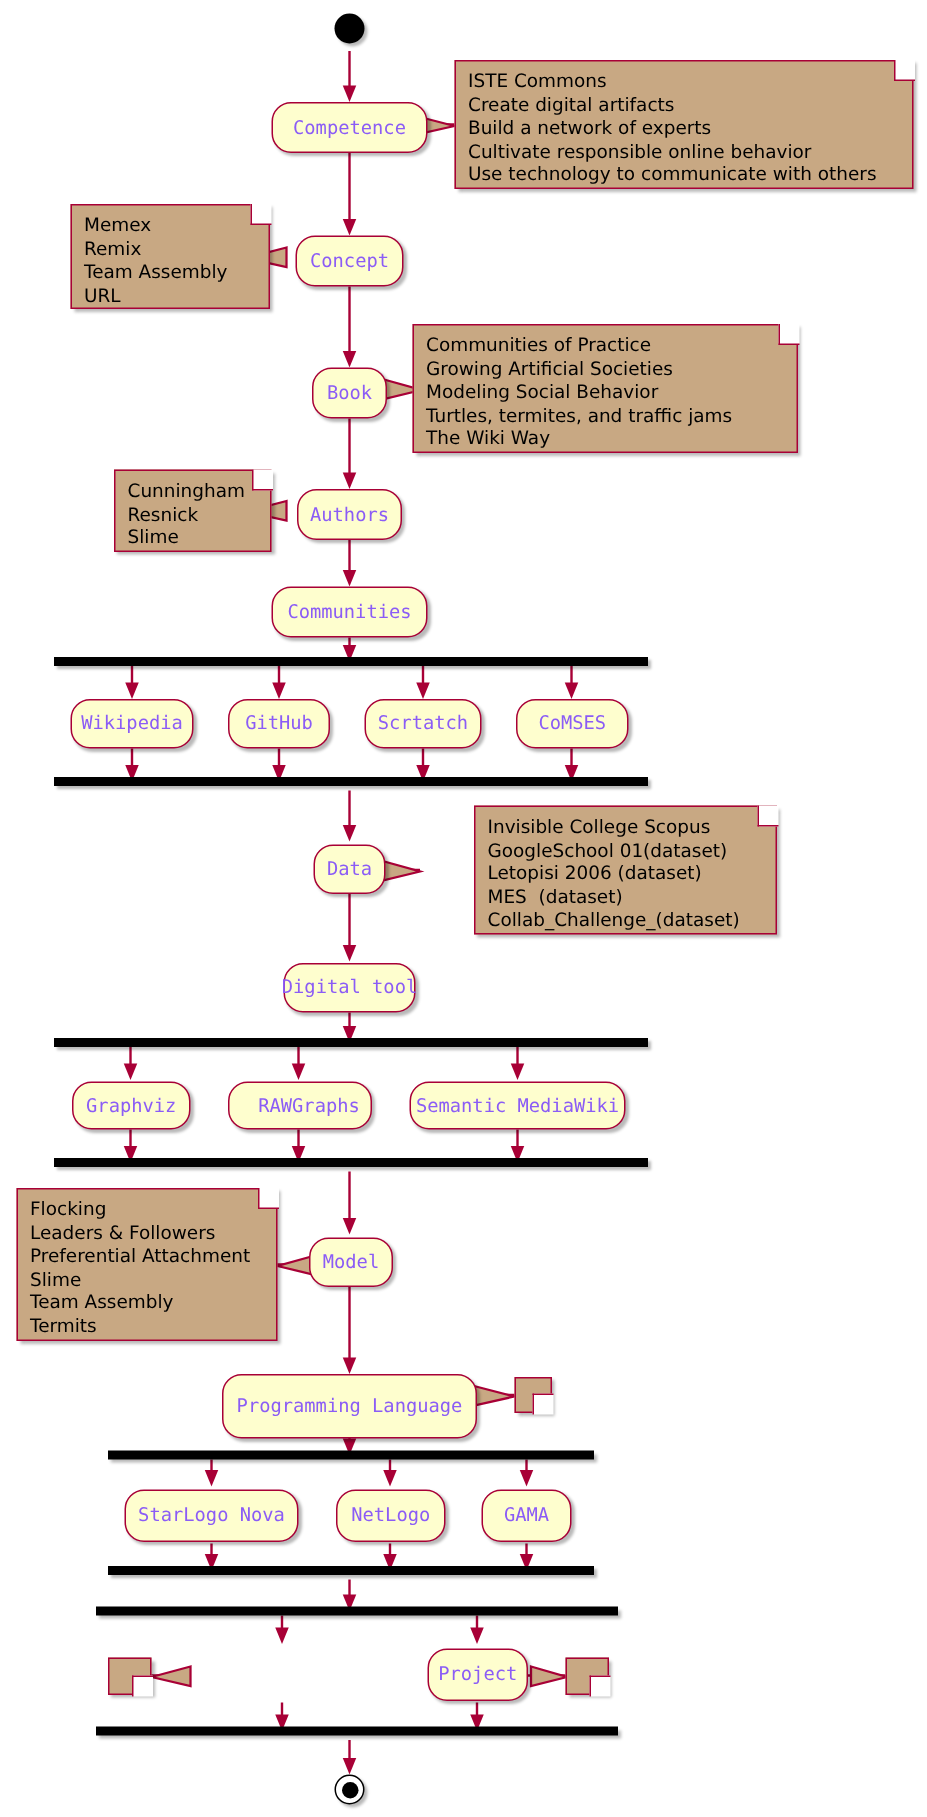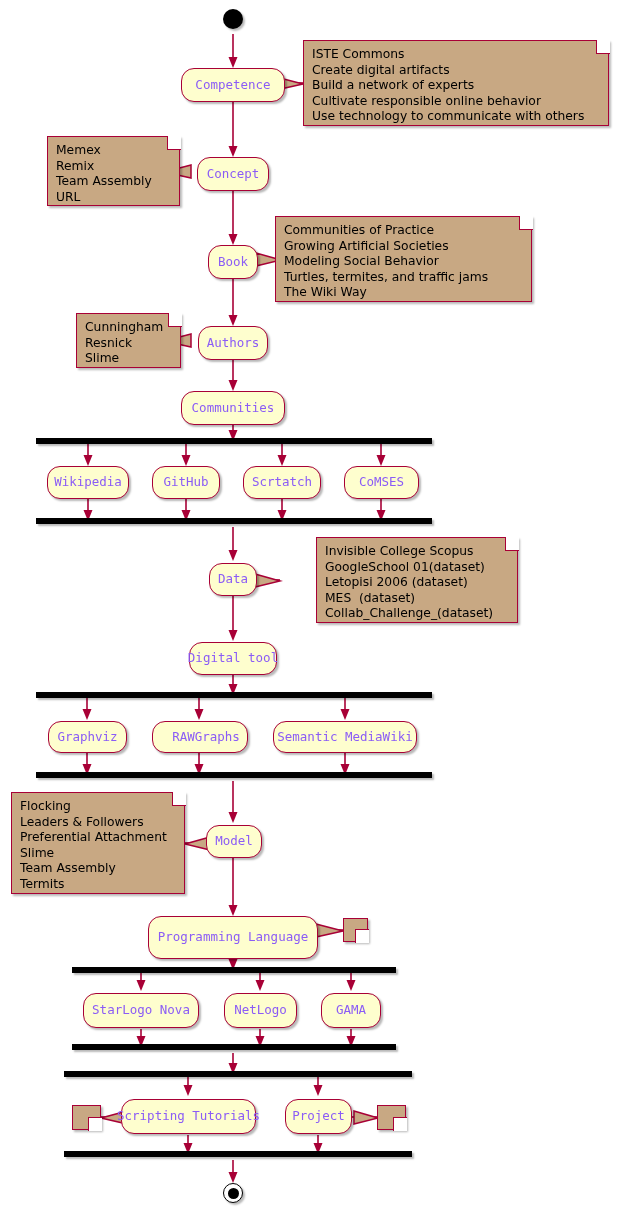--- a/index.html
+++ b/index.html
@@ -263,21 +263,20 @@
   <div class="node" style="left:206px;top:825px;width:56px;height:33px;">Model</div>
 
   <div class="node" style="left:148px;top:916px;width:170px;height:43px;">Programming Language</div>
 
   <div class="node" style="left:83px;top:993px;width:116px;height:35px;">StarLogo Nova</div>
 
   <div class="node" style="left:224px;top:993px;width:73px;height:35px;">NetLogo</div>
 
   <div class="node" style="left:321px;top:993px;width:60px;height:35px;">GAMA</div>
 
-  <div class="node" style="left:121px;top:1099px;width:135px;height:35px;">Scripting Tutorials</div>
 
   <div class="node" style="left:285px;top:1099px;width:67px;height:35px;">Project</div>
 
   <div class="note fold-tr" style="left:303px;top:40px;width:306px;height:86px;"><span class="note-line">ISTE Commons</span><span class="note-line">Create digital artifacts</span><span class="note-line">Build a network of experts</span><span class="note-line">Cultivate responsible online behavior</span><span class="note-line">Use technology to communicate with others</span></div>
 
   <div class="note fold-tr" style="left:47px;top:136px;width:133px;height:70px;"><span class="note-line">Memex</span><span class="note-line">Remix</span><span class="note-line">Team Assembly</span><span class="note-line">URL</span></div>
 
   <div class="note fold-tr" style="left:275px;top:216px;width:257px;height:86px;"><span class="note-line">Communities of Practice</span><span class="note-line">Growing Artificial Societies</span><span class="note-line">Modeling Social Behavior</span><span class="note-line">Turtles, termites, and traffic jams</span><span class="note-line">The Wiki Way</span></div>
 
   <div class="note fold-tr" style="left:76px;top:313px;width:105px;height:55px;"><span class="note-line">Cunningham</span><span class="note-line">Resnick</span><span class="note-line">Slime</span></div>

